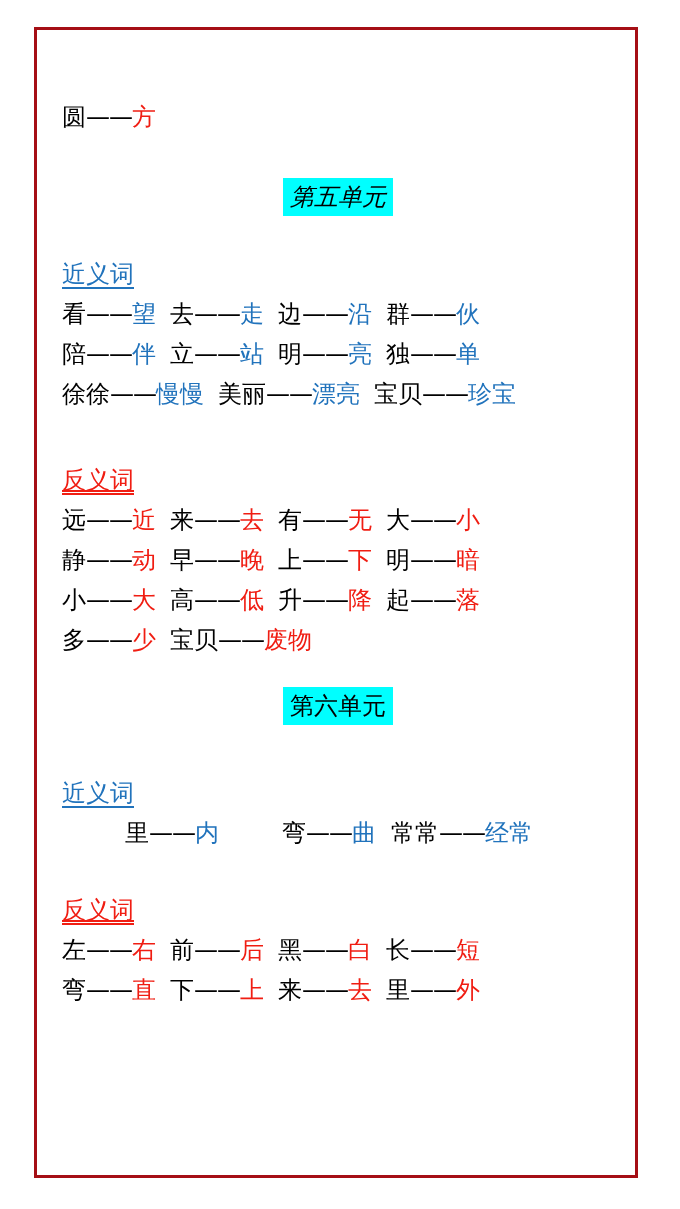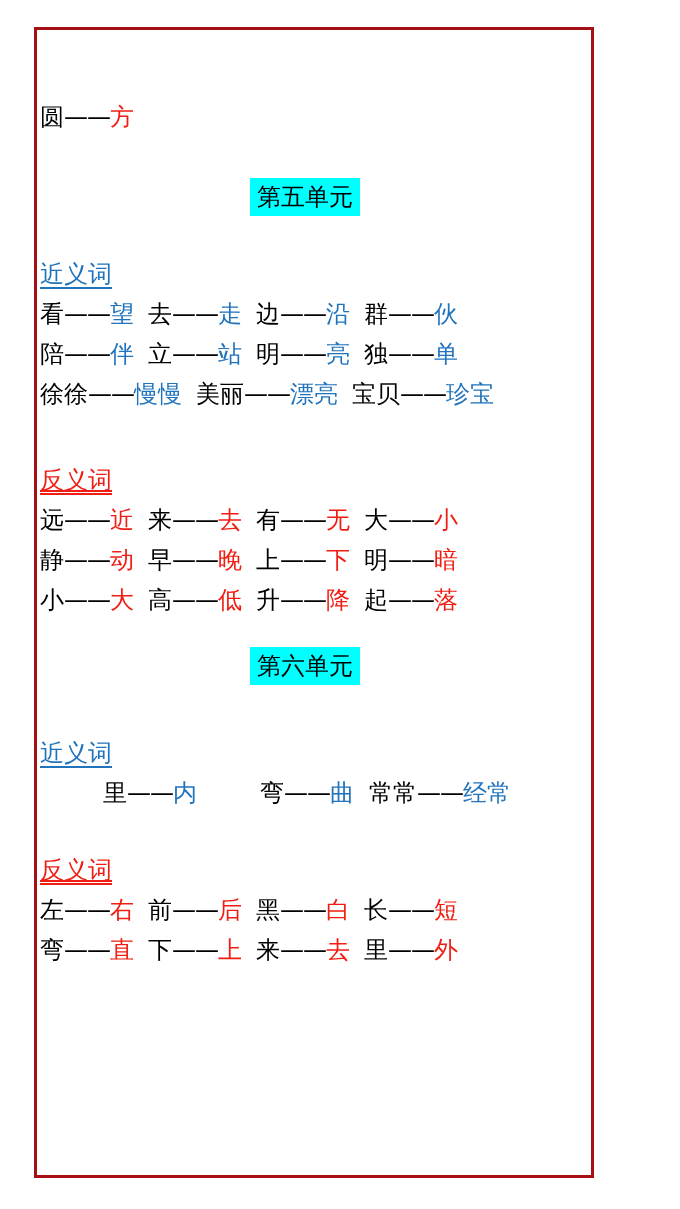--- a/index.html
+++ b/index.html
@@ -8,23 +8,23 @@
     --red:#F01D12;
     --highlight:#00FFFF;
     --text:#000000;
   }
   html,body{margin:0;padding:0;}
   body{
     width:680px;height:1209px;background:#ffffff;position:relative;
     font-family:"DejaVu Sans","Liberation Sans",sans-serif;
   }
   .frame{
-    position:absolute;left:34px;top:27px;width:560px;height:1151px;
+    position:absolute;left:34px;top:27px;width:604px;height:1151px;
     border:3px solid var(--border);box-sizing:border-box;
-    padding-left:3px;overflow:hidden;
+    padding-left:25px;overflow:hidden;
   }
   .row,.heading,.unit-title-row{
     font-size:24px;line-height:40px;color:var(--text);white-space:nowrap;
   }
   .sec-intro{margin-top:67px;}
   .pair{margin-right:14px;}
   .pair.tab{display:inline-block;min-width:157px;margin-right:0;text-align:right;}
   .word{color:var(--text);}
   .word.blue{color:var(--blue);}
   .word.red{color:var(--red);}
@@ -37,28 +37,29 @@
   .heading.blue,.heading.blue .hl{color:var(--blue);}
   .heading.red,.heading.red .hl{color:var(--red);text-decoration:underline;}
   .unit-title-row{text-align:center;margin-left:-21px;}
   .unit-title{background:var(--highlight);padding:5px 7px;color:var(--text);}
 </style>
 </head>
 <body>
 
 <main class="frame">
     <div class="row sec-intro"><span class="pair"><span class="word">圆</span><span class="dash">——</span><span class="word red">方</span></span></div>
-    <div class="unit-title-row" style="margin-top: 40px;"><span class="unit-title">第五单元</span></div>
+    <div class="unit-title-row" style="margin-top: 40px; font-style: italic;"><span class="unit-title">第五单元</span></div>
     <div class="heading blue" style="margin-top: 37px;"><span class="hl">近义词</span></div>
     <div class="row"><span class="pair"><span class="word">看</span><span class="dash">——</span><span class="word blue">望</span></span><span class="pair"><span class="word">去</span><span class="dash">——</span><span class="word blue">走</span></span><span class="pair"><span class="word">边</span><span class="dash">——</span><span class="word blue">沿</span></span><span class="pair"><span class="word">群</span><span class="dash">——</span><span class="word blue">伙</span></span></div>
     <div class="row"><span class="pair"><span class="word">陪</span><span class="dash">——</span><span class="word blue">伴</span></span><span class="pair"><span class="word">立</span><span class="dash">——</span><span class="word blue">站</span></span><span class="pair"><span class="word">明</span><span class="dash">——</span><span class="word blue">亮</span></span><span class="pair"><span class="word">独</span><span class="dash">——</span><span class="word blue">单</span></span></div>
     <div class="row"><span class="pair"><span class="word">徐徐</span><span class="dash">——</span><span class="word blue">慢慢</span></span><span class="pair"><span class="word">美丽</span><span class="dash">——</span><span class="word blue">漂亮</span></span><span class="pair"><span class="word">宝贝</span><span class="dash">——</span><span class="word blue">珍宝</span></span></div>
     <div class="heading red" style="margin-top: 46px;"><span class="hl">反义词</span></div>
     <div class="row"><span class="pair"><span class="word">远</span><span class="dash">——</span><span class="word red">近</span></span><span class="pair"><span class="word">来</span><span class="dash">——</span><span class="word red">去</span></span><span class="pair"><span class="word">有</span><span class="dash">——</span><span class="word red">无</span></span><span class="pair"><span class="word">大</span><span class="dash">——</span><span class="word red">小</span></span></div>
     <div class="row"><span class="pair"><span class="word">静</span><span class="dash">——</span><span class="word red">动</span></span><span class="pair"><span class="word">早</span><span class="dash">——</span><span class="word red">晚</span></span><span class="pair"><span class="word">上</span><span class="dash">——</span><span class="word red">下</span></span><span class="pair"><span class="word">明</span><span class="dash">——</span><span class="word red">暗</span></span></div>
     <div class="row"><span class="pair"><span class="word">小</span><span class="dash">——</span><span class="word red">大</span></span><span class="pair"><span class="word">高</span><span class="dash">——</span><span class="word red">低</span></span><span class="pair"><span class="word">升</span><span class="dash">——</span><span class="word red">降</span></span><span class="pair"><span class="word">起</span><span class="dash">——</span><span class="word red">落</span></span></div>
+    <div class="row"><span class="pair"><span class="word">多</span><span class="dash">——</span><span class="word red">少</span></span><span class="pair"><span class="word">宝贝</span><span class="dash">——</span><span class="word red">废物</span></span></div>
     <div class="unit-title-row" style="margin-top: 26px;"><span class="unit-title">第六单元</span></div>
     <div class="heading blue" style="margin-top: 47px;"><span class="hl">近义词</span></div>
     <div class="row"><span class="pair tab"><span class="word">里</span><span class="dash">——</span><span class="word blue">内</span></span><span class="pair tab"><span class="word">弯</span><span class="dash">——</span><span class="word blue">曲</span></span><span class="pair tab"><span class="word">常常</span><span class="dash">——</span><span class="word blue">经常</span></span></div>
     <div class="heading red" style="margin-top: 37px;"><span class="hl">反义词</span></div>
     <div class="row"><span class="pair"><span class="word">左</span><span class="dash">——</span><span class="word red">右</span></span><span class="pair"><span class="word">前</span><span class="dash">——</span><span class="word red">后</span></span><span class="pair"><span class="word">黑</span><span class="dash">——</span><span class="word red">白</span></span><span class="pair"><span class="word">长</span><span class="dash">——</span><span class="word red">短</span></span></div>
     <div class="row"><span class="pair"><span class="word">弯</span><span class="dash">——</span><span class="word red">直</span></span><span class="pair"><span class="word">下</span><span class="dash">——</span><span class="word red">上</span></span><span class="pair"><span class="word">来</span><span class="dash">——</span><span class="word red">去</span></span><span class="pair"><span class="word">里</span><span class="dash">——</span><span class="word red">外</span></span></div>
   </main>
 
 </body></html>

